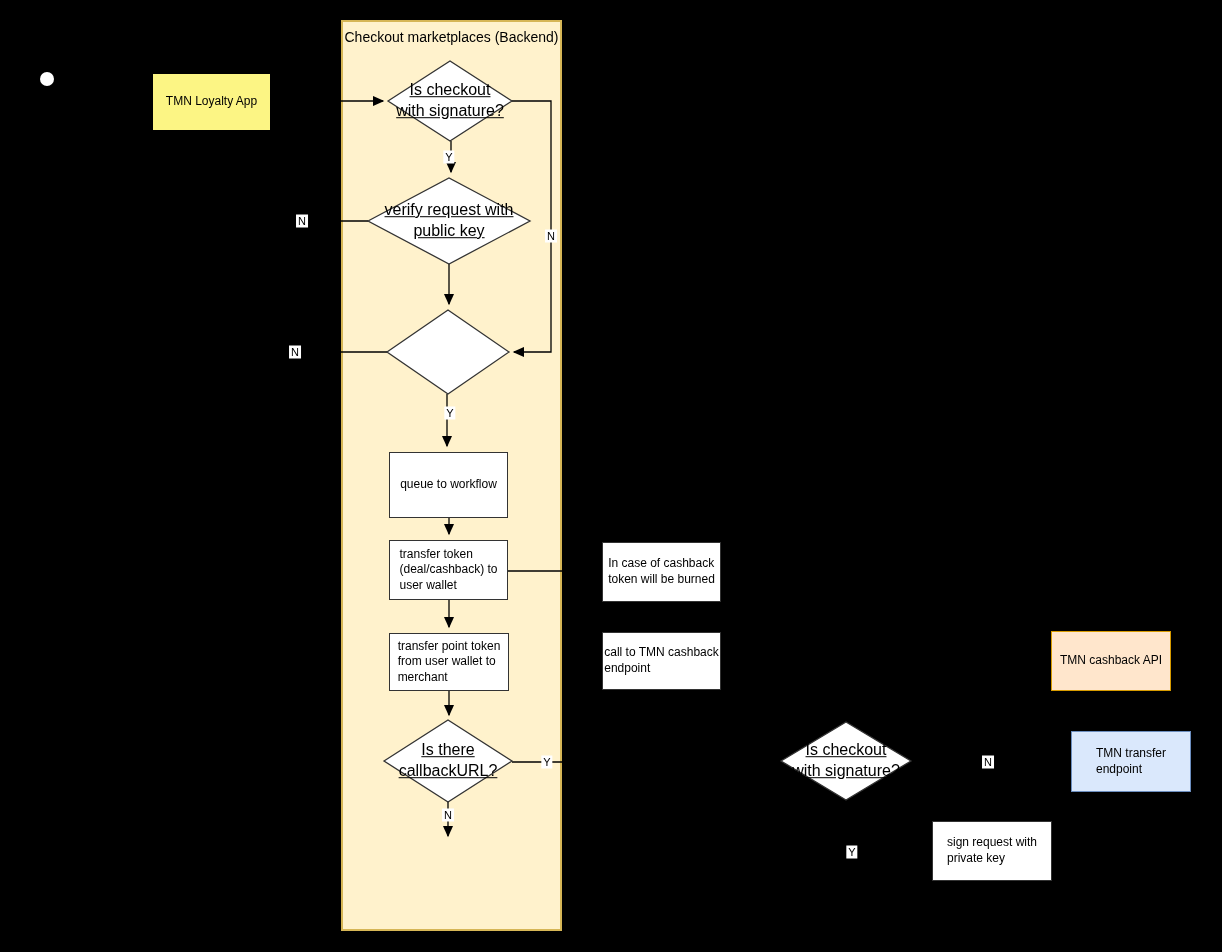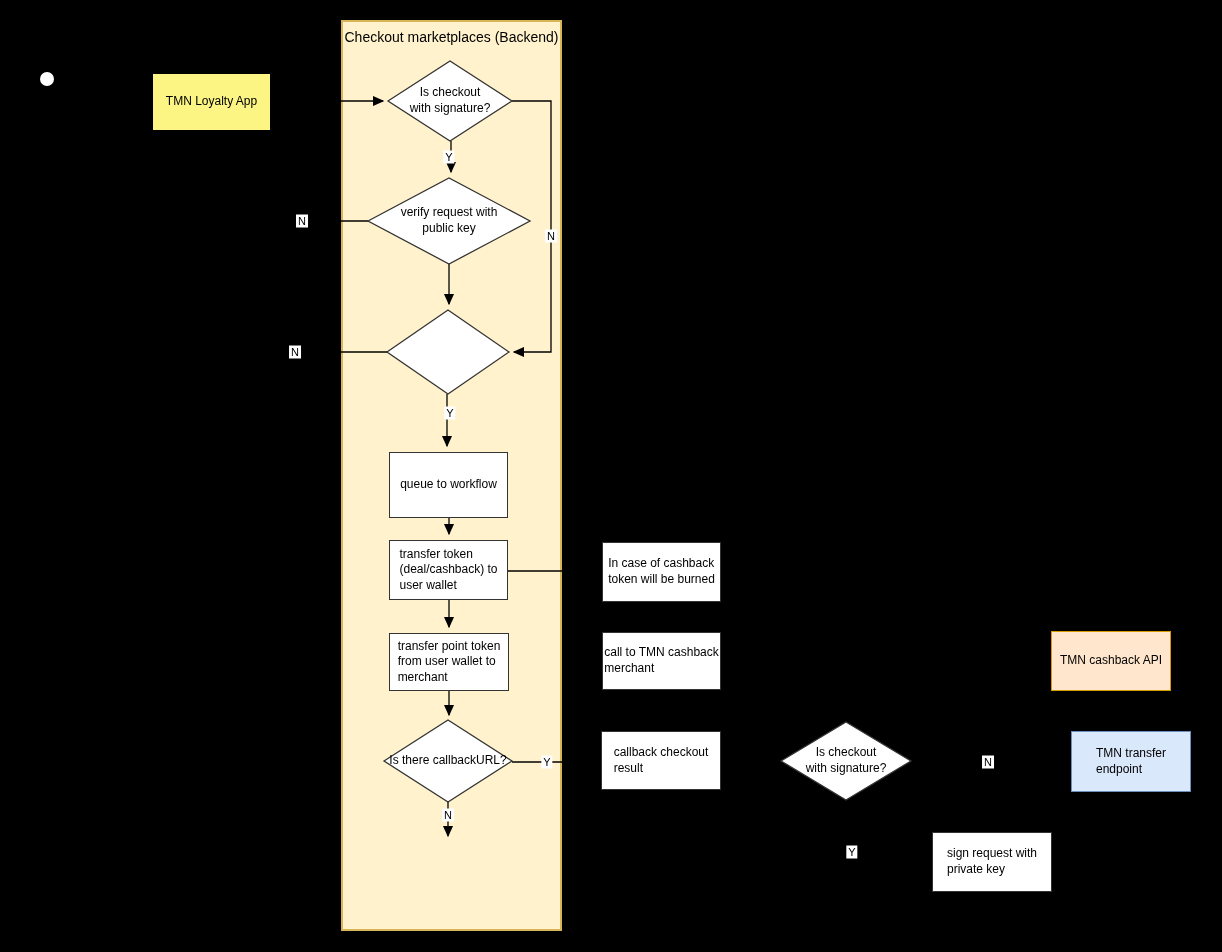--- a/index.html
+++ b/index.html
@@ -28,21 +28,21 @@
     position:absolute;display:flex;align-items:center;justify-content:center;
     text-align:left;font-size:12px;line-height:1.3;white-space:pre-line;
     box-sizing:border-box;z-index:3;
   }
   .white-box{background:var(--c-node_fill);border:1px solid var(--c-node_border);}
   .yellow-box{background:var(--c-yellow_fill);border:1px solid var(--c-edge);}
   .orange-box{background:var(--c-orange_fill);border:1px solid var(--c-orange_border);}
   .blue-box{background:var(--c-blue_fill);border:1px solid var(--c-blue_border);}
   .diamond-label{
     position:absolute;transform:translate(-50%,-50%);text-align:center;
-    font-size:12px;line-height:1.3;white-space:pre-line;z-index:3;background:transparent;
+    font-size:16px;line-height:1.3;white-space:pre-line;z-index:3;background:transparent;text-decoration:underline;
   }
   .edge-label{
     position:absolute;transform:translate(-50%,-50%);background:var(--c-label_bg);
     color:var(--c-text);font-size:11px;line-height:1;padding:1px 2px;z-index:4;
   }
   .start-circle{
     position:absolute;left:40px;top:72px;width:14px;height:14px;border-radius:50%;
     background:var(--c-node_fill);z-index:3;
   }
 </style>
@@ -103,26 +103,24 @@
 
   <div class="node white-box" style="left:389px;top:633px;width:120px;height:58px;">transfer point token
 from user wallet to
 merchant</div>
 
 
   <div class="node white-box" style="left:602px;top:542px;width:119px;height:60px;">In case of cashback
 token will be burned</div>
 
   <div class="node white-box" style="left:602px;top:632px;width:119px;height:58px;">call to TMN cashback
-merchant</div>
+endpoint</div>
 
-  <div class="node white-box" style="left:601px;top:731px;width:120px;height:59px;">callback checkout
-result</div>
 
-  <div class="node white-box" style="left:932px;top:821px;width:120px;height:60px;margin-top:11px;">sign request with
+  <div class="node white-box" style="left:932px;top:821px;width:120px;height:60px;">sign request with
 private key</div>
 
   <div class="node orange-box" style="left:1051px;top:631px;width:120px;height:60px;">TMN cashback API</div>
 
   <div class="node blue-box" style="left:1071px;top:731px;width:120px;height:61px;">TMN transfer
 endpoint</div>
 
   <div class="diamond-label" style="left:450px;top:101px;width:120px;">Is checkout
 with signature?</div>
   <div class="diamond-label" style="left:449px;top:221px;width:140px;">verify request with

